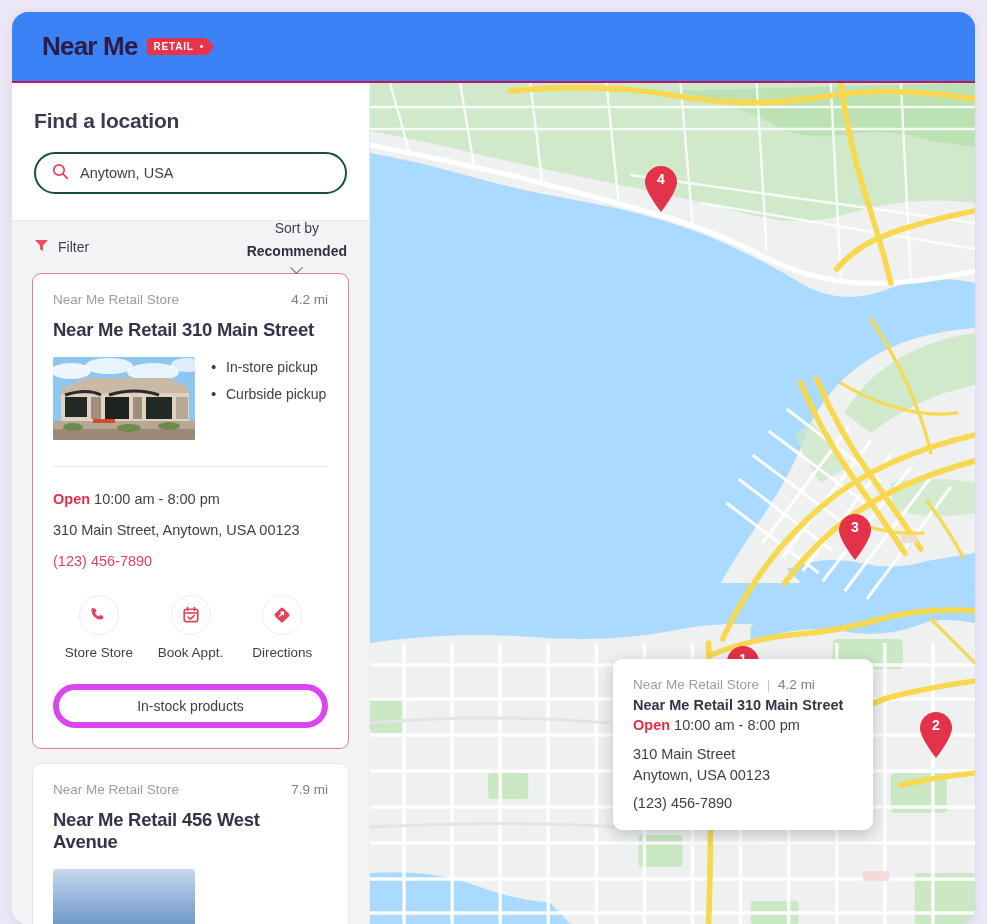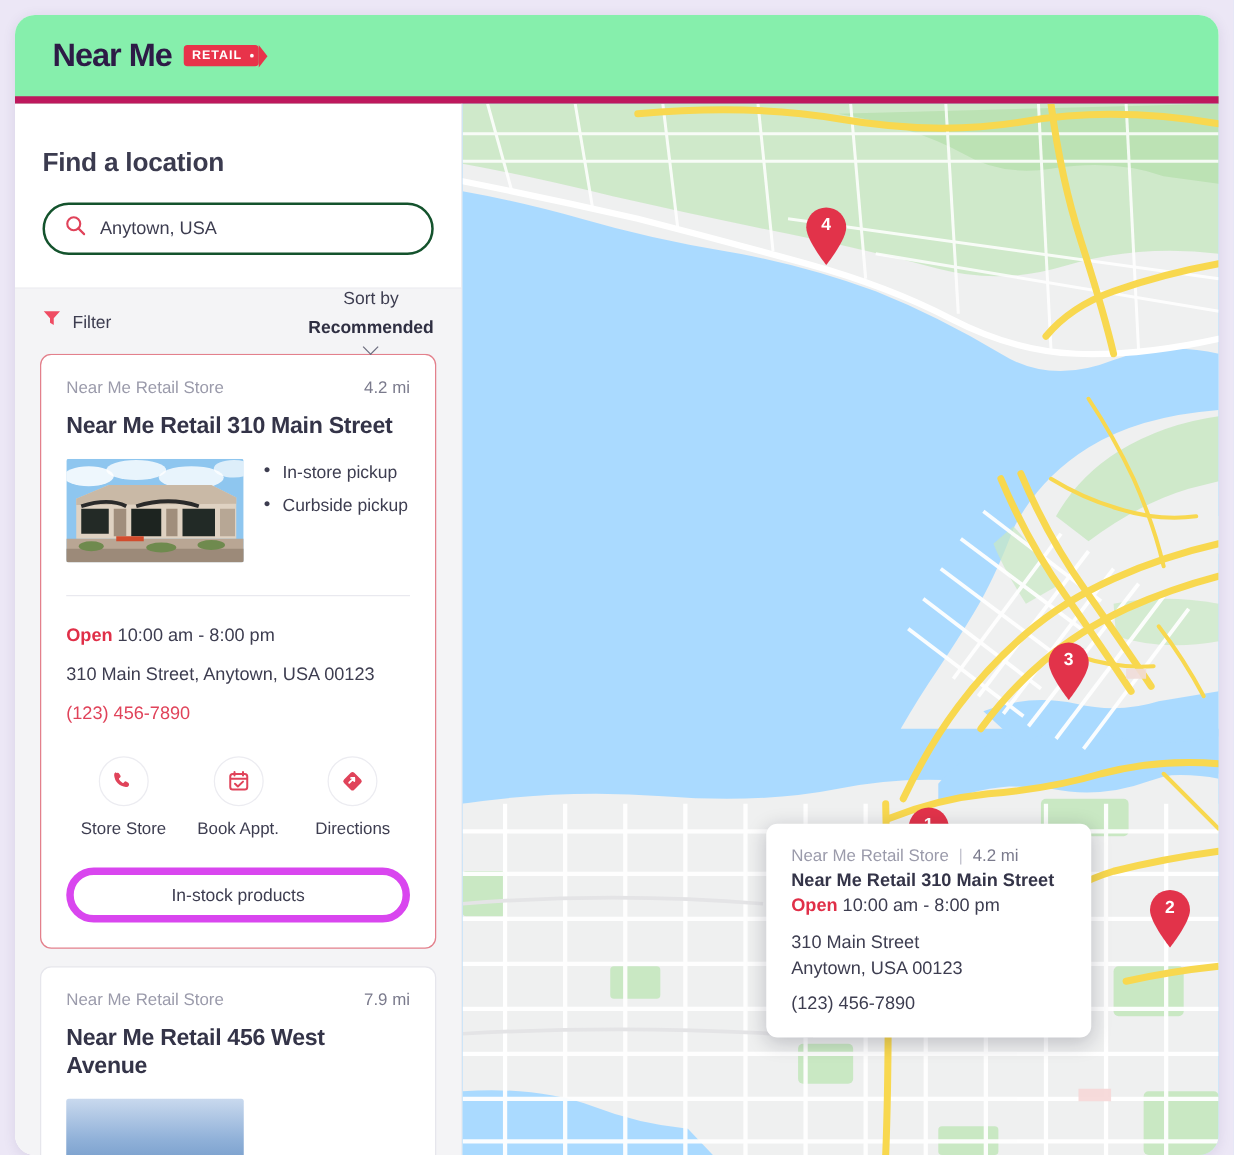--- a/index.html
+++ b/index.html
@@ -15,22 +15,22 @@
     width: 963px; height: 912px;
     background: #ffffff;
     border-radius: 16px;
     overflow: hidden;
     box-shadow: 0 2px 10px rgba(60,40,100,.10);
   }
 
   
   .header {
     height: 71px;
-    background: #86efac;
-    border-bottom: 6px solid #be185d;
+    background: #3b82f6;
+    border-bottom: 2px solid #be185d;
     display: flex; align-items: center;
     padding-left: 30px;
   }
   .logo { display: flex; align-items: center; gap: 9px; }
   .logo-word {
     font-size: 26px; font-weight: 700; letter-spacing: -0.8px;
     color: #2d1b46;
   }
   .retail-badge {
     position: relative;
@@ -68,21 +68,20 @@
   }
   .find-panel {
     background: #fff;
     padding: 26px 22px 26px 22px;
     border-bottom: 1px solid #e9e9ee;
   }
   .find-title {
     font-size: 21px; font-weight: 600; color: #3b3b4f;
     letter-spacing: -0.2px;
     margin-bottom: 19px;
-    margin-top: 10px;
   }
   .search-box {
     height: 42px;
     border: 2px solid #14532d;
     border-radius: 21px;
     background: #fff;
     display: flex; align-items: center;
     padding: 0 16px;
     gap: 11px;
   }

